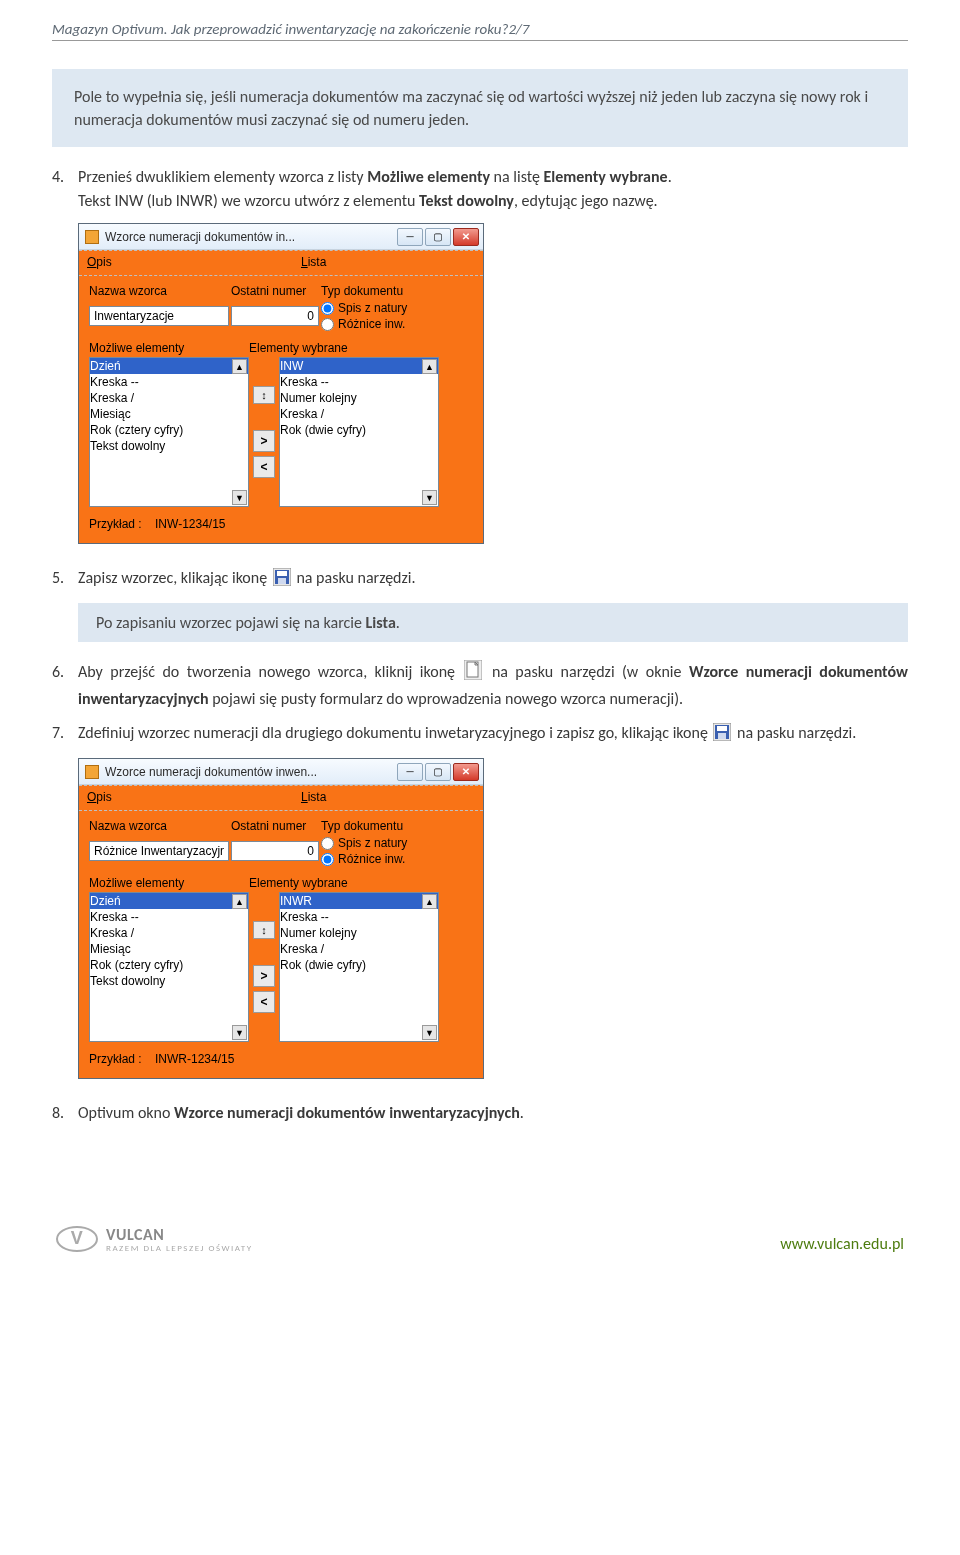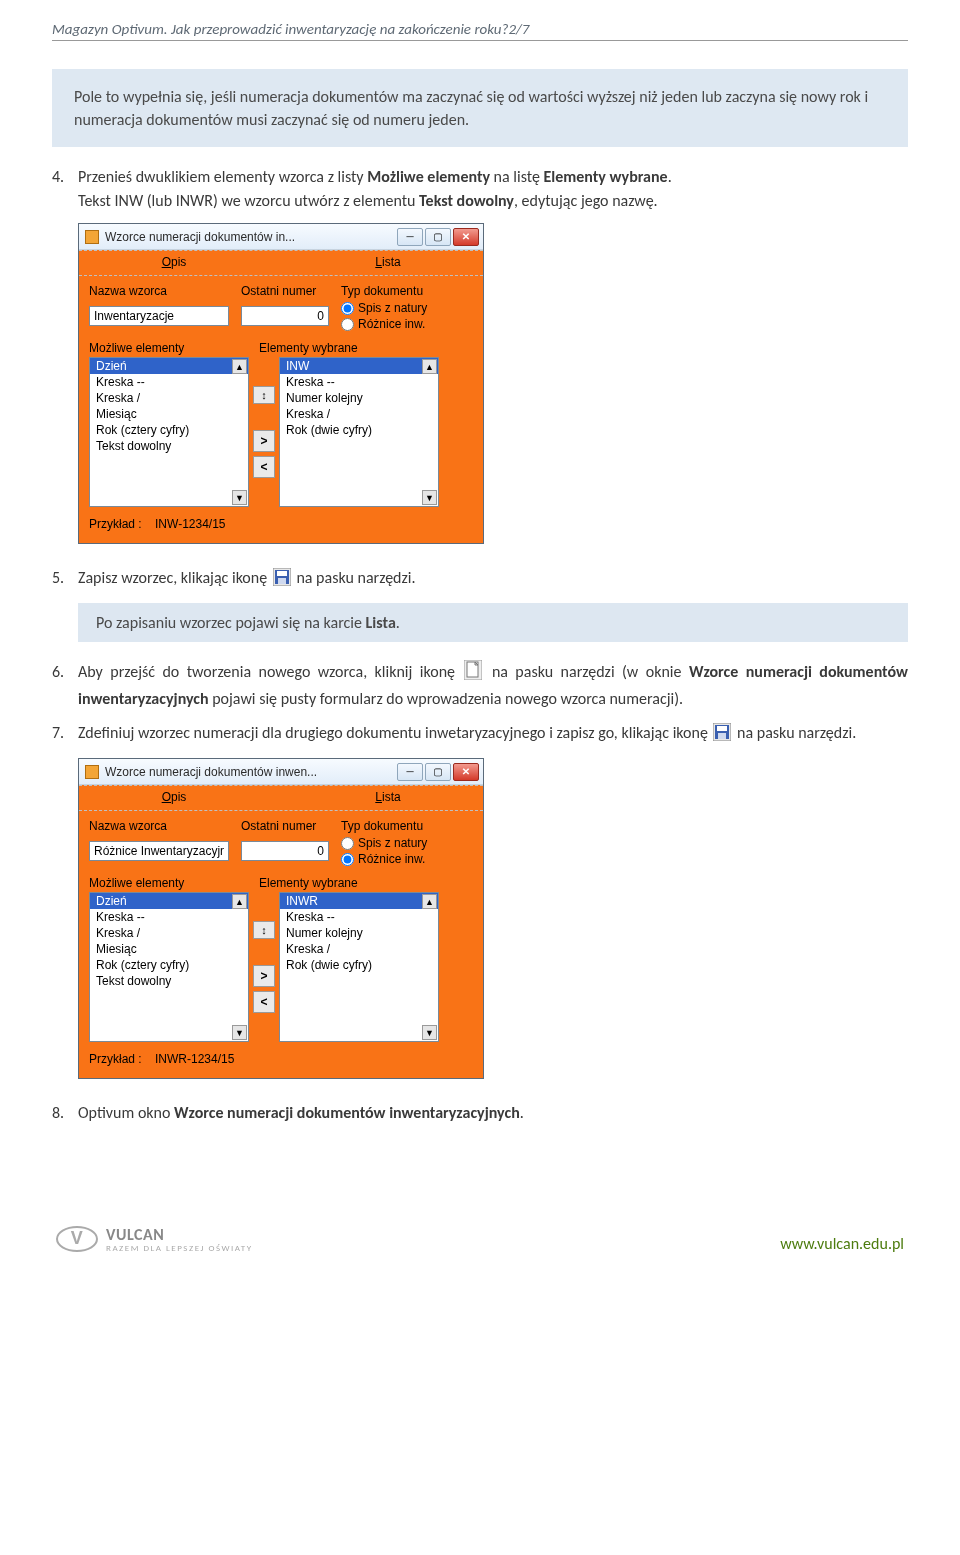--- a/index.html
+++ b/index.html
@@ -115,30 +115,29 @@
   .menubar {
     display:flex;
     gap: 40px;
     padding: 4px 8px 6px 8px;
     border-top: 1px dashed #c0c0c0;
     border-bottom: 1px dashed #c0c0c0;
   }
   .menubar .menuitem {
     font-size: 12px;
     color: #000;
-    text-align: center;
+    text-align: left;
     flex:1;
   }
   .menubar .menuitem .ul { text-decoration: underline; }
   .dbody {
     padding: 8px 10px 12px 10px;
   }
   .labels-row, .fields-row, .lists-labels {
     display:flex;
-    gap: 10px;
     align-items: center;
   }
   .labels-row .lbl { font-size:12px; }
   .labels-row .c1, .fields-row .c1 { width: 142px; }
   .labels-row .c2, .fields-row .c2 { width: 90px; }
   .labels-row .c3, .fields-row .c3 { flex:1; }
   .fields-row { margin-top: 3px; }
   .fields-row input.txt {
     width: 140px; height: 20px;
     border: 1px solid #7a8a99;
@@ -169,21 +168,21 @@
   .listbox {
     border: 1px solid #7a8a99;
     background: #fff;
     font-size: 12px;
     width: 160px;
     height: 150px;
     position: relative;
   }
   .listbox .items { padding: 0; }
   .listbox .item {
-    padding: 1px 6px;
+    padding: 1px 0;
     white-space: nowrap;
   }
   .listbox .item.selected {
     background: #2f63c9;
     color: #fff;
   }
   .scroll-up, .scroll-down {
     position:absolute; right:1px;
     width:15px; height:15px;
     background:#e6e6e6;

